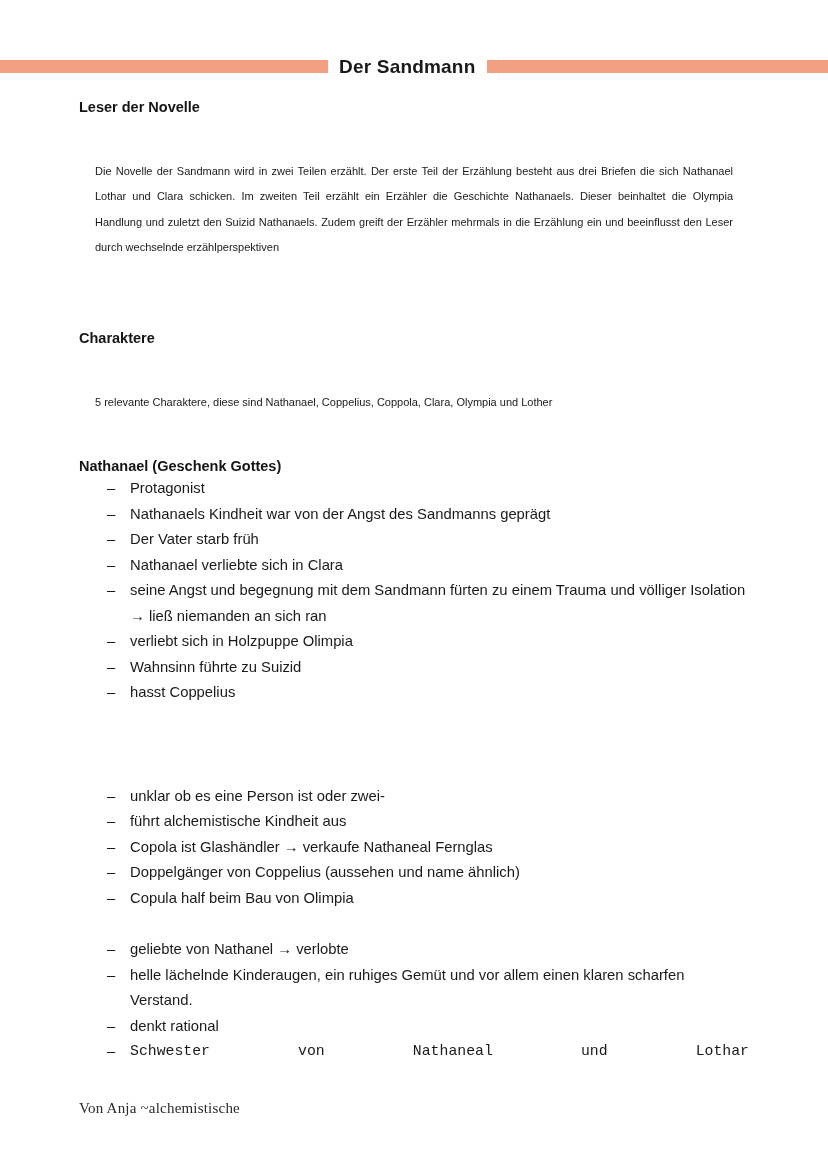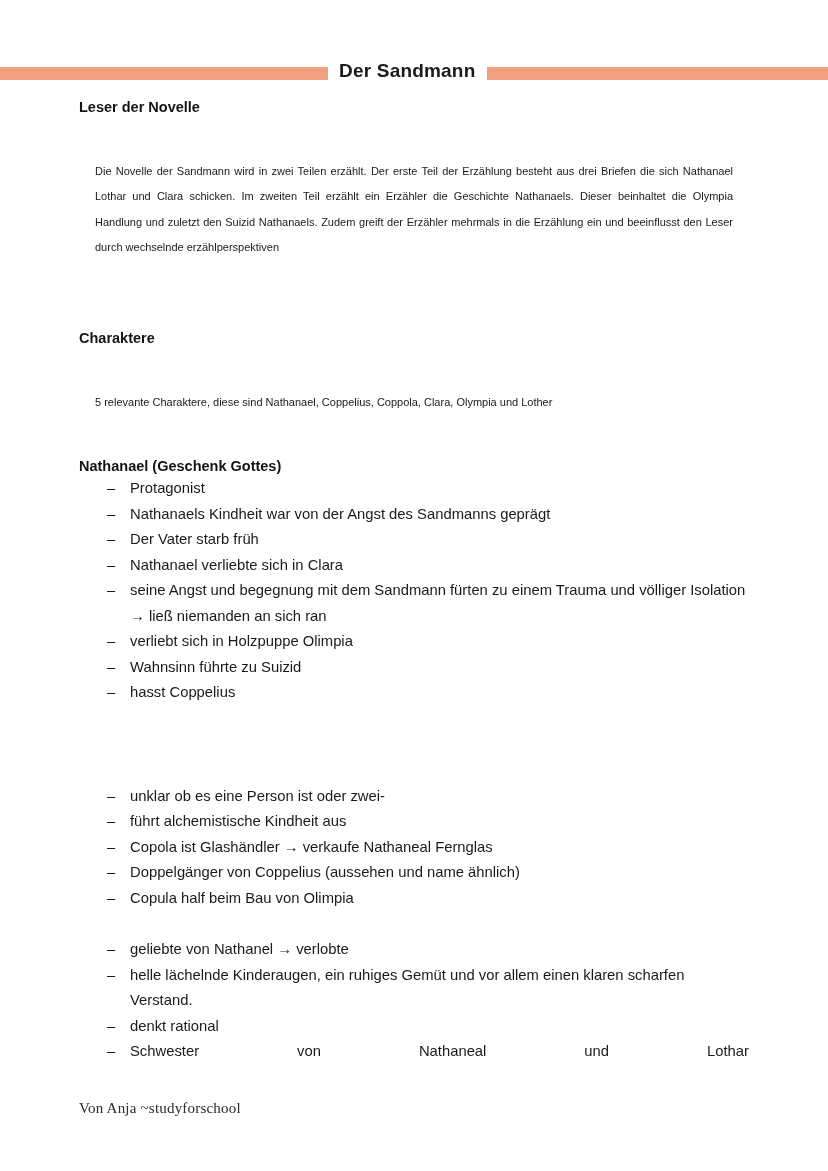--- a/index.html
+++ b/index.html
@@ -18,21 +18,21 @@
   }
 
   
   .header {
     position: absolute;
     top: 52px;
     left: 0;
     width: 828px;
     height: 28px;
     display: flex;
-    align-items: flex-end;
+    align-items: center;
   }
   .header-bar {
     height: 13px;
     background: #f3a081;
     flex: 0 0 auto;
   }
   .header-bar.left {
     width: 328px;
   }
   .header-bar.right {
@@ -94,20 +94,21 @@
     left: 28px;
     top: 0;
   }
   ul.bullets > li.justified-row {
     text-align: justify;
     text-justify: inter-word;
   }
   ul.bullets > li.justified-row .row-text {
     display: block;
     text-align: justify;
+    font-family: Liberation Mono, monospace;
   }
   ul.bullets > li.justified-row .row-text::after {
     content: "";
     display: inline-block;
     width: 100%;
   }
   .spacer-md { height: 26px; }
   .spacer-xl { height: 52px; }
 
   
@@ -225,13 +226,13 @@
       <span class="row-text">denkt rational</span>
     </li>
     <li class="justified-row">
       <span class="dash">–</span>
       <span class="row-text">Schwester von Nathaneal und Lothar</span>
     </li>
   </ul>
 
 </div>
 
-<div class="footer">Von Anja ~studyforschool</div>
+<div class="footer">Von Anja ~alchemistische</div>
 
 </body></html>

